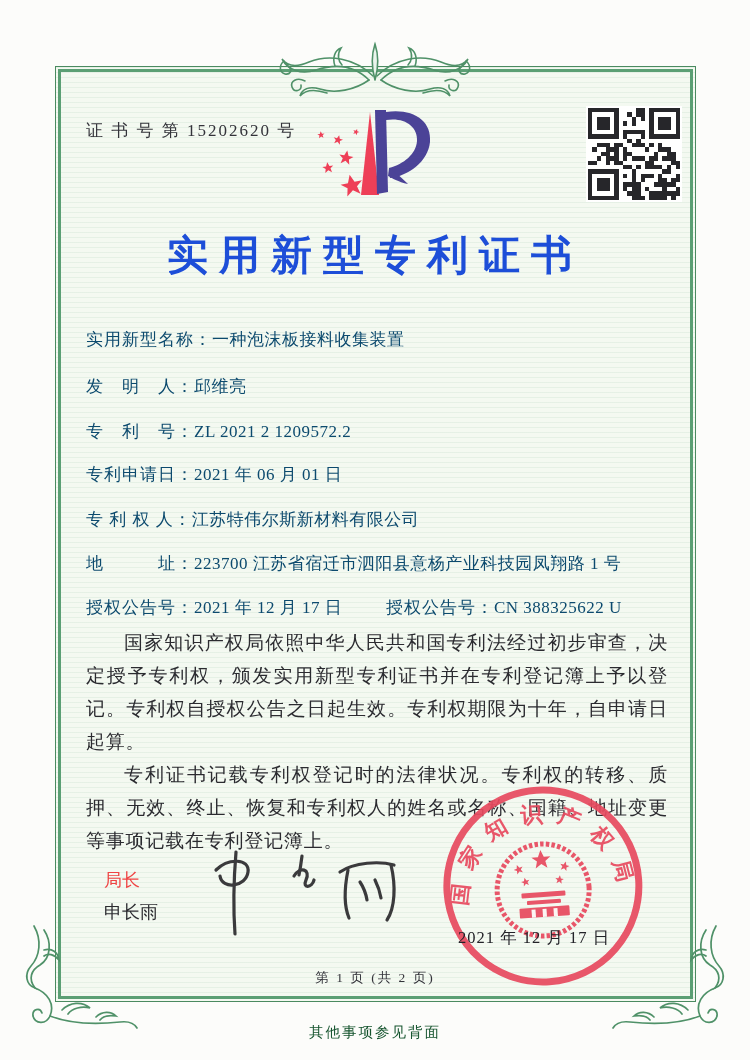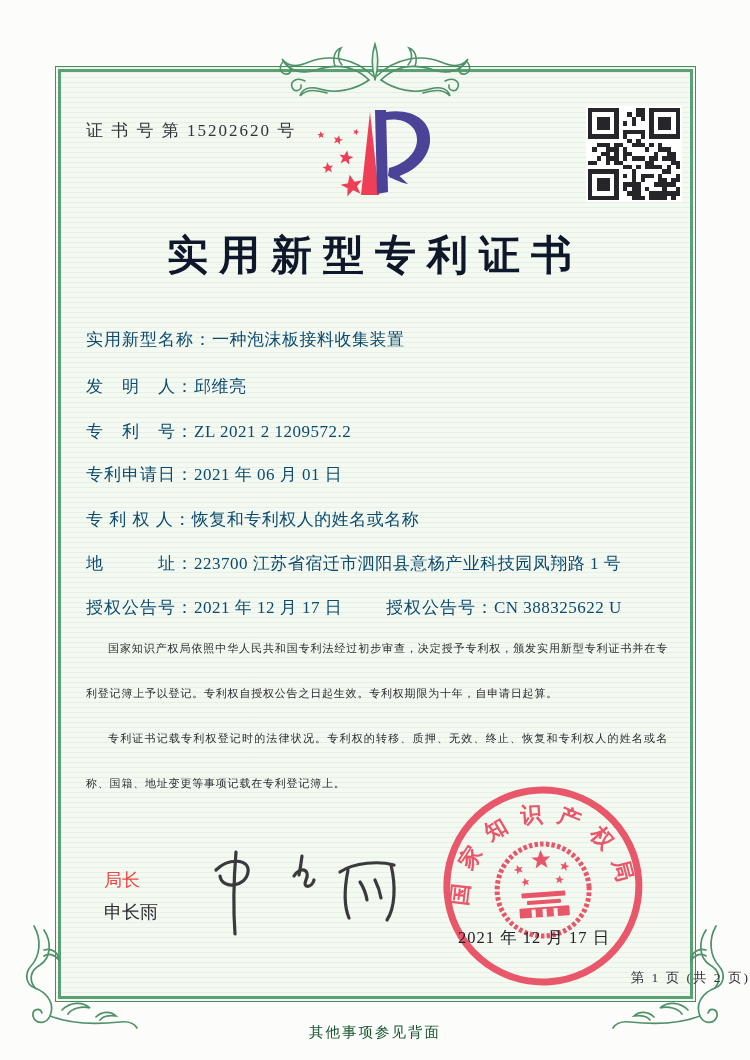--- a/index.html
+++ b/index.html
@@ -21,41 +21,41 @@
     position:absolute;inset:2px;border:3px solid #5b9f74;box-sizing:border-box;
   }
   .ornament{position:absolute;pointer-events:none;}
   .cert-no{
     position:absolute;left:86px;top:119px;font-size:17px;letter-spacing:2px;color:#33333a;
   }
   .logo{position:absolute;left:300px;top:100px;width:150px;height:118px;}
   .qr{position:absolute;left:586px;top:106px;width:96px;height:96px;background:#fff;padding:2px;box-sizing:border-box;}
   .title{
     position:absolute;left:0;top:228px;width:100%;text-align:center;
-    font-size:41px;font-weight:700;letter-spacing:11px;color:#0f172a;
+    font-size:41px;font-weight:700;letter-spacing:11px;color:#1d4ed8;
   }
   .fields{position:absolute;left:86px;top:322px;width:580px;}
   .field-row{position:absolute;left:0;font-size:17px;white-space:nowrap;color:#0c4a6e;}
   .field-label{letter-spacing:1px;}
   .field-value{letter-spacing:0.5px;}
   .grant-no{position:absolute;left:300px;top:0;}
   .paragraphs{position:absolute;left:86px;top:626px;width:582px;}
   .paragraphs p{
-    margin:0;font-size:11px;line-height:45px;text-align:justify;
+    margin:0;font-size:19px;line-height:33px;text-align:justify;
     text-indent:2em;letter-spacing:0.8px;color:#2b2b30;
   }
   .sig-title{position:absolute;left:104px;top:868px;font-size:18px;font-family:"Liberation Sans","DejaVu Sans",sans-serif;color:#ef4444;}
   .sig-name{position:absolute;left:104px;top:900px;font-size:18px;font-family:"Liberation Sans","DejaVu Sans",sans-serif;color:#2b2b30;}
   .sig-script{position:absolute;left:198px;top:834px;width:215px;height:110px;}
   .seal{position:absolute;left:436px;top:786px;width:214px;height:204px;transform:rotate(-4deg);opacity:0.92;}
   .seal-date{
     position:absolute;left:458px;top:927px;font-size:16.5px;letter-spacing:1px;color:#222228;z-index:5;
   }
   .page-number{
-    position:absolute;left:0;top:969px;width:100%;text-align:right;font-size:13.5px;letter-spacing:2px;color:#33333a;
+    position:absolute;left:0;top:969px;width:100%;text-align:center;font-size:13.5px;letter-spacing:2px;color:#33333a;
   }
   .back-note{
     position:absolute;left:0;top:1023px;width:100%;text-align:center;font-size:14.5px;letter-spacing:2px;color:#14532d;
   }
 </style>
 </head>
 <body>
 
 <div class="page">
 
@@ -259,21 +259,21 @@
       </g>
   </svg>
 
   <div class="title">实用新型专利证书</div>
 
   <div class="fields">
     <div class="field-row" style="top:6px"><span class="field-label">实用新型名称：</span><span class="field-value">一种泡沫板接料收集装置</span></div>
     <div class="field-row" style="top:53px"><span class="field-label">发　明　人：</span><span class="field-value">邱维亮</span></div>
     <div class="field-row" style="top:98px"><span class="field-label">专　利　号：</span><span class="field-value">ZL 2021 2 1209572.2</span></div>
     <div class="field-row" style="top:141px"><span class="field-label">专利申请日：</span><span class="field-value">2021 年 06 月 01 日</span></div>
-    <div class="field-row" style="top:186px"><span class="field-label">专 利 权 人：</span><span class="field-value">恢复和专利权人的姓名或名称</span></div>
+    <div class="field-row" style="top:186px"><span class="field-label">专 利 权 人：</span><span class="field-value">江苏特伟尔斯新材料有限公司</span></div>
     <div class="field-row" style="top:230px"><span class="field-label">地　　　址：</span><span class="field-value">223700 江苏省宿迁市泗阳县意杨产业科技园凤翔路 1 号</span></div>
     <div class="field-row" style="top:274px">
       <span class="field-label">授权公告号：</span><span class="field-value">2021 年 12 月 17 日</span>
       <span class="grant-no"><span class="field-label">授权公告号：</span><span class="field-value">CN 388325622 U</span></span>
     </div>
   </div>
 
   <div class="paragraphs">
     <p>国家知识产权局依照中华人民共和国专利法经过初步审查，决定授予专利权，颁发实用新型专利证书并在专利登记簿上予以登记。专利权自授权公告之日起生效。专利权期限为十年，自申请日起算。</p>
     <p>专利证书记载专利权登记时的法律状况。专利权的转移、质押、无效、终止、恢复和专利权人的姓名或名称、国籍、地址变更等事项记载在专利登记簿上。</p>

